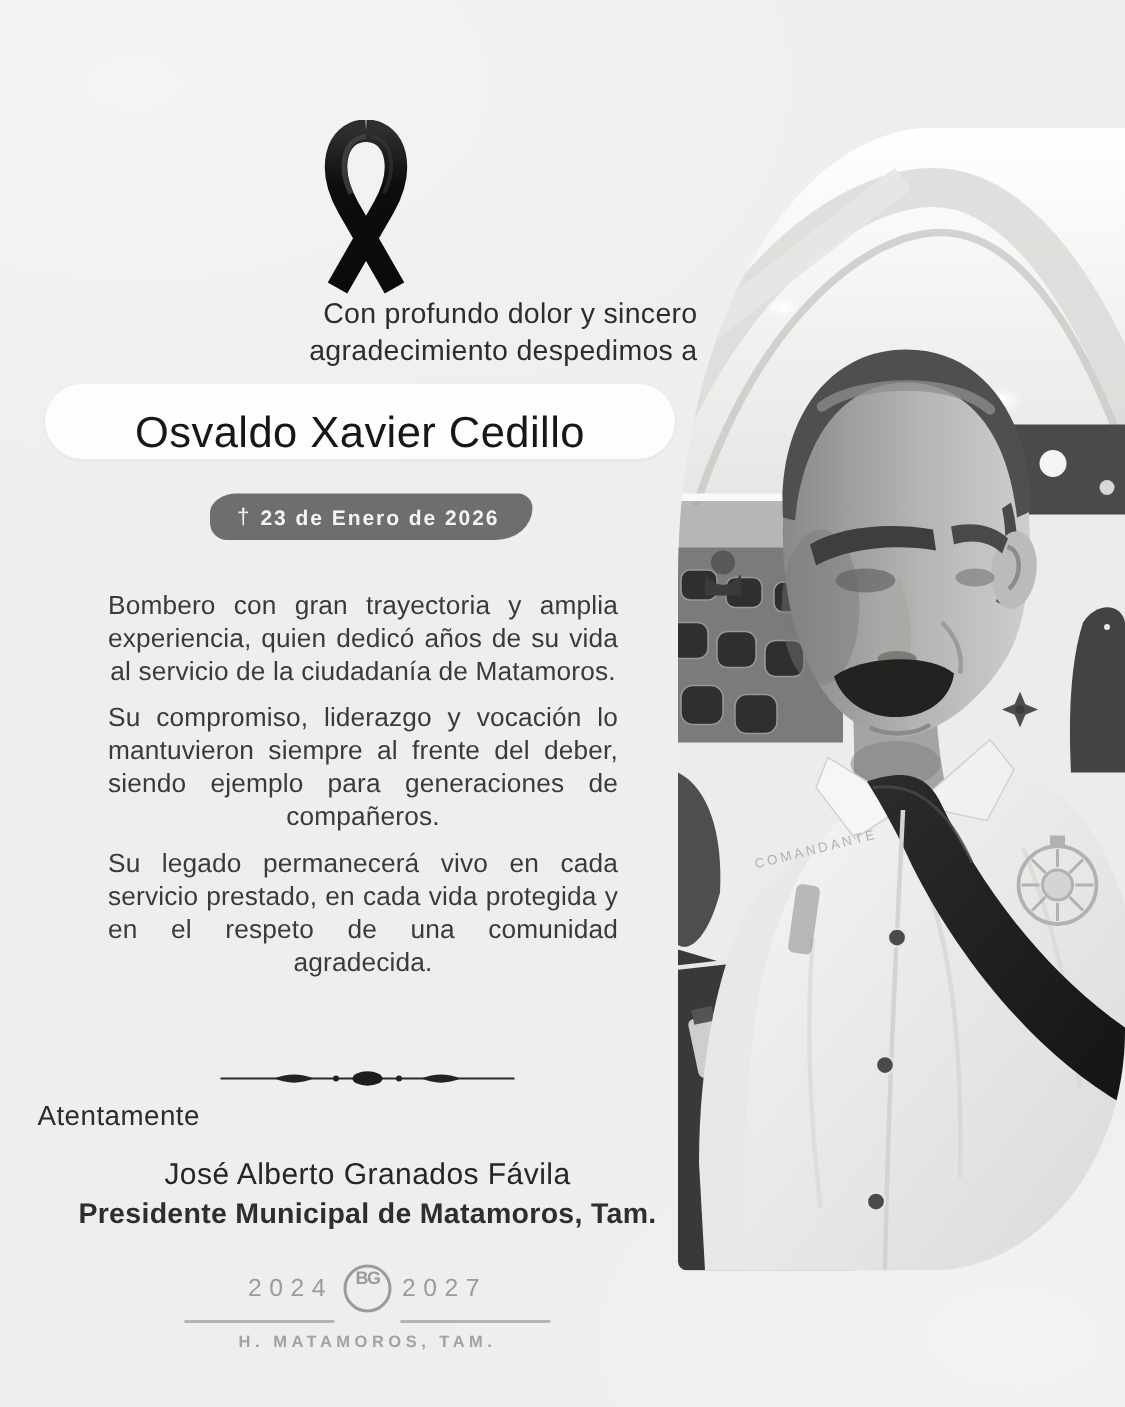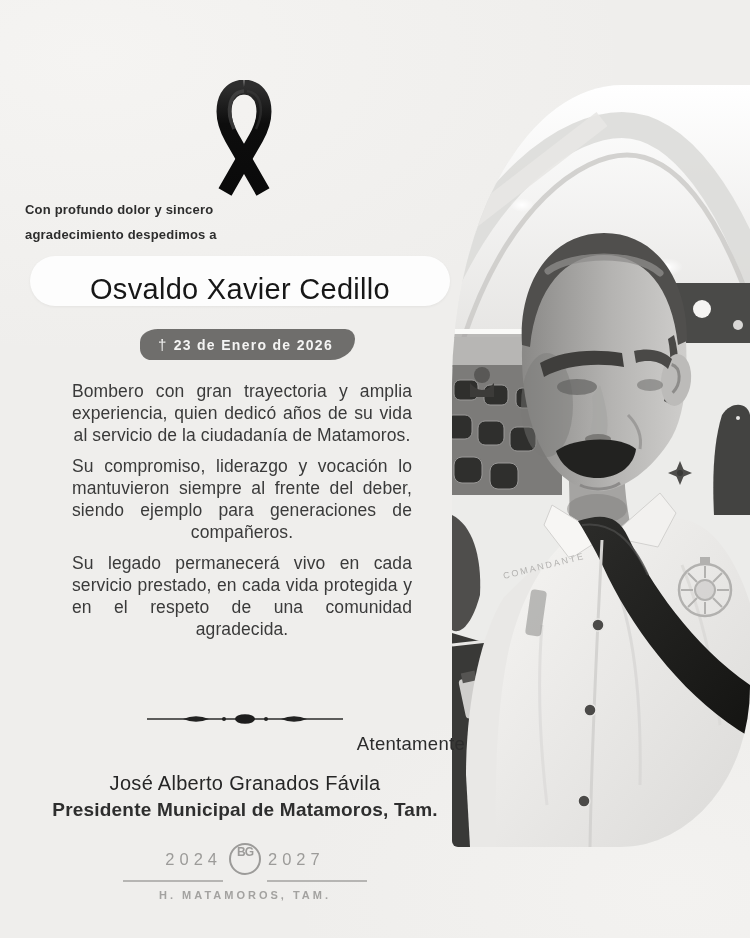--- a/index.html
+++ b/index.html
@@ -18,45 +18,45 @@
     overflow:hidden;
     border-top-left-radius:170px 300px;
     border-bottom-right-radius:130px 160px;
     border-bottom-left-radius:6px;
     background:#ececea;
   }
   .photo svg{display:block;width:298px;height:762px;}
   
   .ribbon{position:absolute;left:203px;top:80px;width:82px;height:116px;}
   
-  .intro{position:absolute;left:25px;top:197px;width:440px;text-align:left;
-         font-size:13px;line-height:25px;font-weight:700;color:#2d2d2d;letter-spacing:.2px;}
+  .intro{position:absolute;left:25px;top:197px;width:440px;text-align:right;
+         font-size:19px;line-height:25px;font-weight:400;color:#2d2d2d;letter-spacing:.2px;}
   
   .banner{position:absolute;left:30px;top:256px;width:420px;height:50px;
           background:#fdfdfd;border-radius:26px;display:flex;align-items:flex-end;justify-content:center;
           box-shadow:0 1px 3px rgba(0,0,0,.05);}
   .banner .name{font-size:29px;color:#171717;letter-spacing:.3px;font-weight:400;}
   
   .badge{position:absolute;left:140px;top:329px;height:31px;
          display:inline-flex;align-items:center;padding:0 22px 0 18px;
          background:#6f6e6c;color:#f4f4f3;
          border-radius:22px 12px 30px 14px / 16px 12px 26px 14px;
          font-size:14px;font-weight:700;letter-spacing:1.3px;}
   .badge .cross{margin-right:6px;font-weight:400;font-size:15px;}
   
-  .paragraphs{position:absolute;left:72px;top:380px;width:340px;}
+  .paragraphs{position:absolute;left:72px;top:392px;width:340px;}
   .paragraphs p{margin:0 0 9px;font-size:17.5px;line-height:22px;color:#3a3a3a;
                 text-align:justify;text-align-last:center;letter-spacing:.1px;}
   
   .tribute{position:absolute;left:25px;top:665px;width:440px;text-align:center;
            font-size:17.5px;line-height:23px;font-weight:500;color:#2f2f2f;}
   
   .divider{position:absolute;left:145px;top:711px;width:200px;height:16px;}
   
-  .closing{position:absolute;left:25px;top:733px;width:440px;text-align:right;
+  .closing{position:absolute;left:25px;top:733px;width:440px;text-align:left;
            font-size:18.5px;color:#2c2c2c;font-weight:500;letter-spacing:.3px;}
   .signature{position:absolute;left:25px;top:772px;width:440px;text-align:center;}
   .signature .sig-name{font-size:20px;color:#262626;letter-spacing:.3px;}
   .signature .sig-title{margin-top:4px;font-size:19px;font-weight:700;color:#2e2e2e;letter-spacing:.2px;}
   
   .footer{position:absolute;left:25px;top:843px;width:440px;text-align:center;color:#9c9b99;}
   .years{display:flex;align-items:center;justify-content:center;gap:7px;}
   .years .year{font-size:16.5px;font-weight:400;letter-spacing:5px;color:#9c9b99;}
   .logo-circle{width:28px;height:28px;border:2.4px solid #9c9b99;border-radius:50%;
                display:flex;align-items:flex-start;justify-content:center;flex:0 0 auto;}

